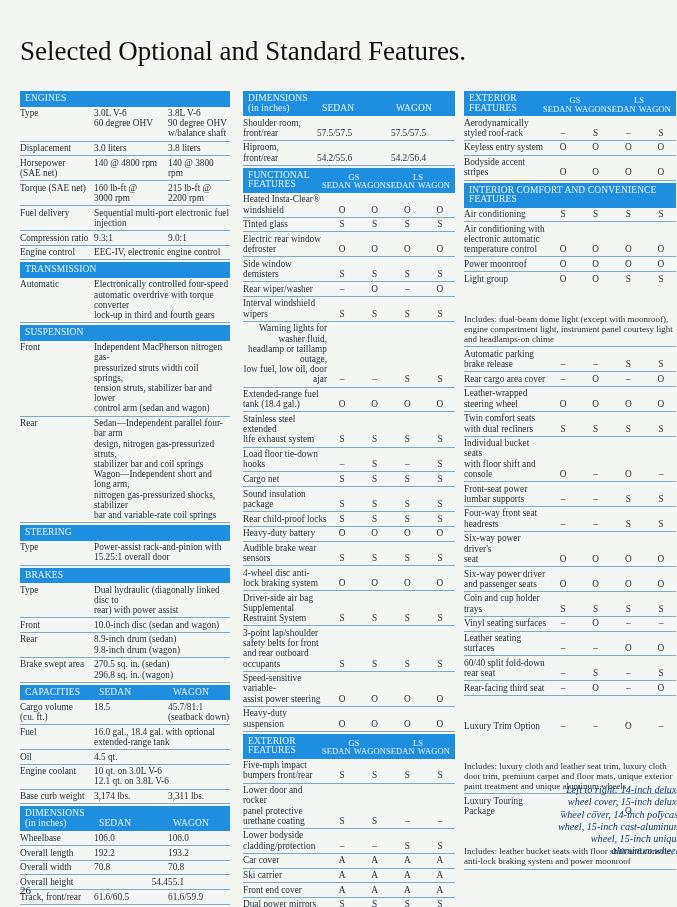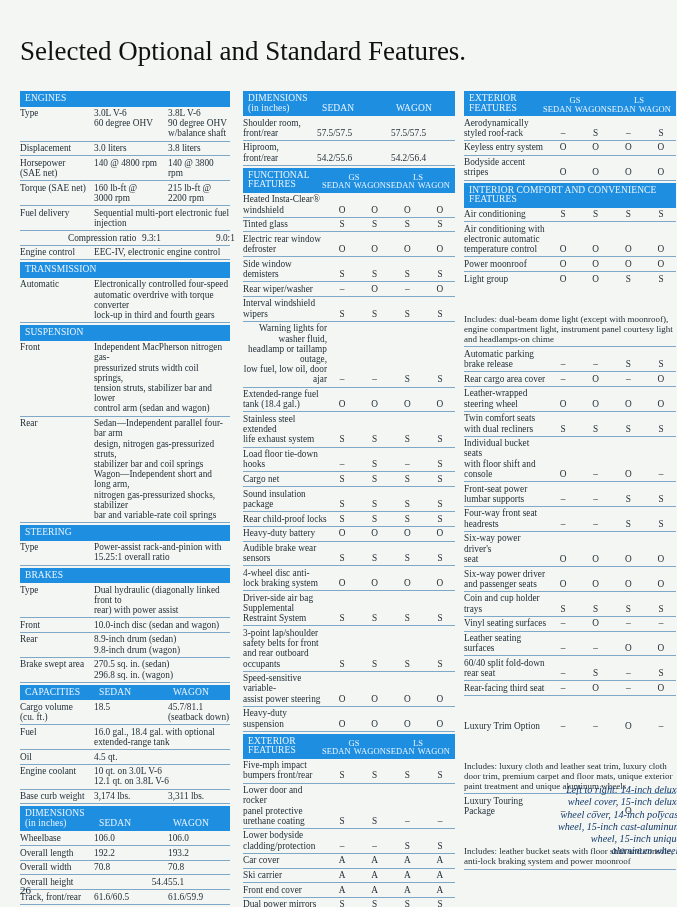--- a/index.html
+++ b/index.html
@@ -100,21 +100,21 @@
 3000 rpm</span>
           <span class="v2" style="white-space: pre-line;">215 lb-ft @
 2200 rpm</span>
         </div>
         <div class="row">
           <span class="lbl" style="white-space: pre-line;">Fuel delivery</span>
           <span class="vf" style="white-space: pre-line;">Sequential multi-port electronic fuel
 injection</span>
         </div>
         <div class="row">
-          <span class="lbl" style="white-space: pre-line; margin-left: 48px;">Compression ratio</span>
+          <span class="lbl" style="white-space: pre-line;">Compression ratio</span>
           <span class="v1" style="white-space: pre-line;">9.3:1</span>
           <span class="v2" style="white-space: pre-line;">9.0:1</span>
         </div>
         <div class="row">
           <span class="lbl" style="white-space: pre-line;">Engine control</span>
           <span class="vf" style="white-space: pre-line;">EEC-IV, electronic engine control</span>
         </div>
       </div>
   </div>
   <div class="spec">
@@ -154,32 +154,32 @@
       </div>
   </div>
   <div class="spec">
     <div class="hdr">
         <span class="hl">STEERING</span>
       </div>
     <div id="steering-rows">
         <div class="row">
           <span class="lbl" style="white-space: pre-line;">Type</span>
           <span class="vf" style="white-space: pre-line;">Power-assist rack-and-pinion with
-15.25:1 overall ratio</span>
+15.25:1 overall door</span>
         </div>
       </div>
   </div>
   <div class="spec">
     <div class="hdr">
         <span class="hl">BRAKES</span>
       </div>
     <div id="brakes-rows">
         <div class="row">
           <span class="lbl" style="white-space: pre-line;">Type</span>
-          <span class="vf" style="white-space: pre-line;">Dual hydraulic (diagonally linked front to
+          <span class="vf" style="white-space: pre-line;">Dual hydraulic (diagonally linked disc to
 rear) with power assist</span>
         </div>
         <div class="row">
           <span class="lbl" style="white-space: pre-line;">Front</span>
           <span class="vf" style="white-space: pre-line;">10.0-inch disc (sedan and wagon)</span>
         </div>
         <div class="row">
           <span class="lbl" style="white-space: pre-line;">Rear</span>
           <span class="vf" style="white-space: pre-line;">8.9-inch drum (sedan)
 9.8-inch drum (wagon)</span>

